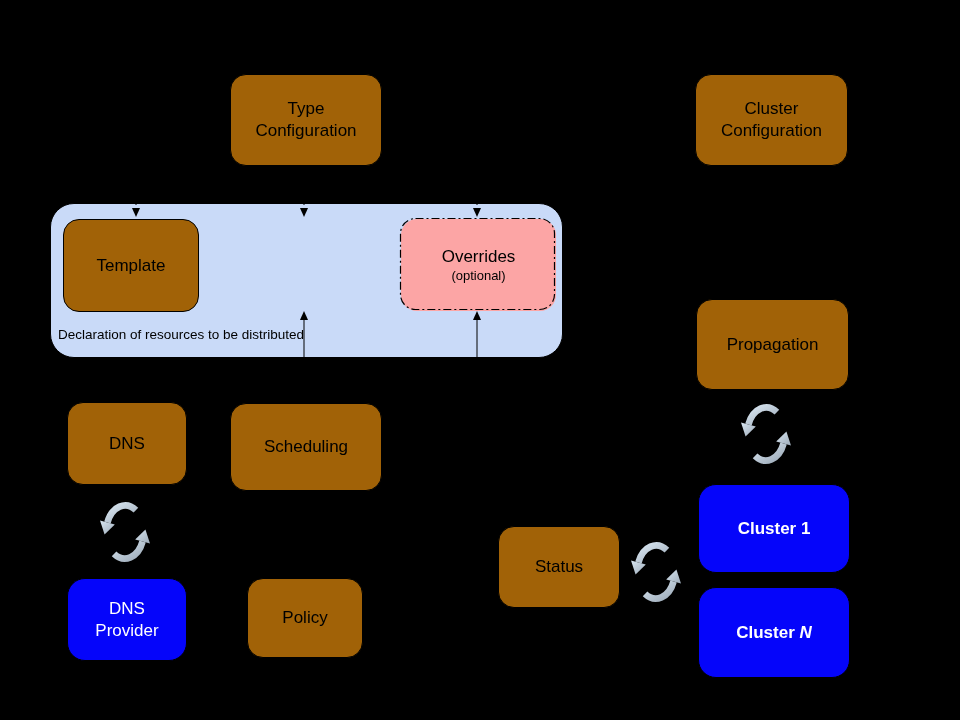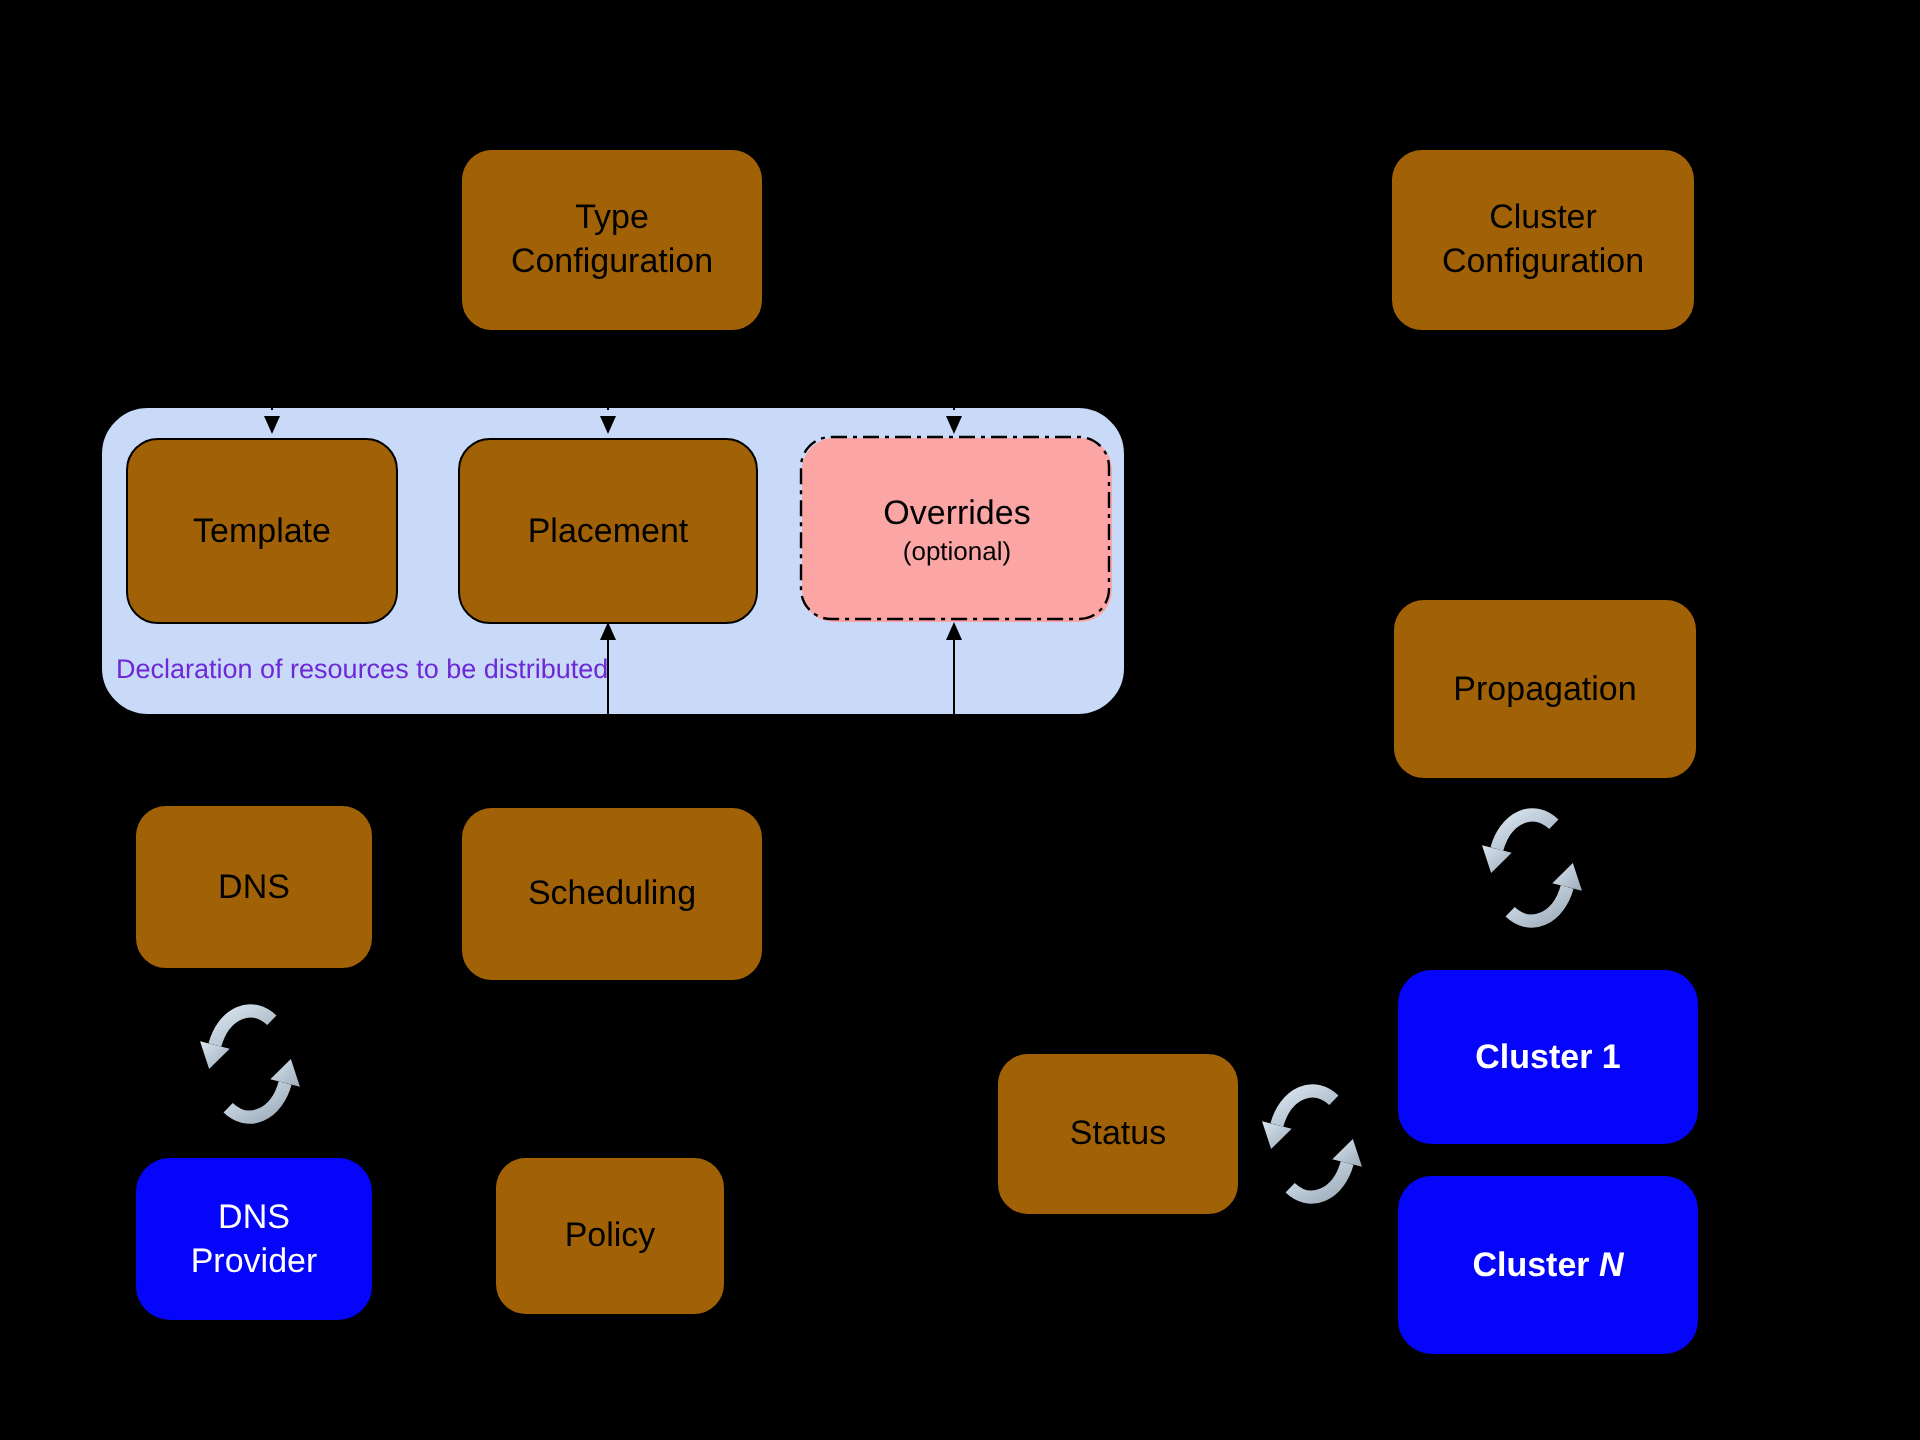--- a/index.html
+++ b/index.html
@@ -47,21 +47,21 @@
     border: 1px solid #000;
     border-radius: 24px;
   }
   #template   { left: 12px;  top: 15px; width: 136px; height: 93px; }
   #placement  { left: 178px; top: 15px; width: 150px; height: 93px; }
   #overrides  { left: 350px; top: 15px; width: 155px; height: 92px; border: none; background: #fca5a5; }
   #declaration-note {
     position: absolute;
     left: 7px; top: 123px;
     font-size: 13.5px;
-    color: #6d28d9;
+    color: #000000;
     white-space: nowrap;
   }
 
   
   #dns          { left: 67px;  top: 402px; width: 120px; height: 83px; }
   #scheduling   { left: 230px; top: 403px; width: 152px; height: 88px; }
   #propagation  { left: 696px; top: 299px; width: 153px; height: 91px; }
   #status       { left: 498px; top: 526px; width: 122px; height: 82px; }
   #dns-provider { left: 67px;  top: 578px; width: 120px; height: 83px; }
   #policy       { left: 247px; top: 578px; width: 116px; height: 80px; }
@@ -107,23 +107,20 @@
 Configuration</span>
   </div>
   <div class="node" id="cluster-config">
     <span class="label">Cluster
 Configuration</span>
   </div>
 
   <div id="declaration-container">
     <div class="node" id="template">
       <span class="label">Template</span>
-    </div>
-    <div class="node" id="placement">
-      <span class="label">Placement</span>
     </div>
     <div class="node" id="overrides">
       <span class="label">Overrides</span>
       <span class="sublabel">(optional)</span>
     </div>
     <div id="declaration-note">Declaration of resources to be distributed</div>
   </div>
 
   <div class="node" id="dns">
     <span class="label">DNS</span>

